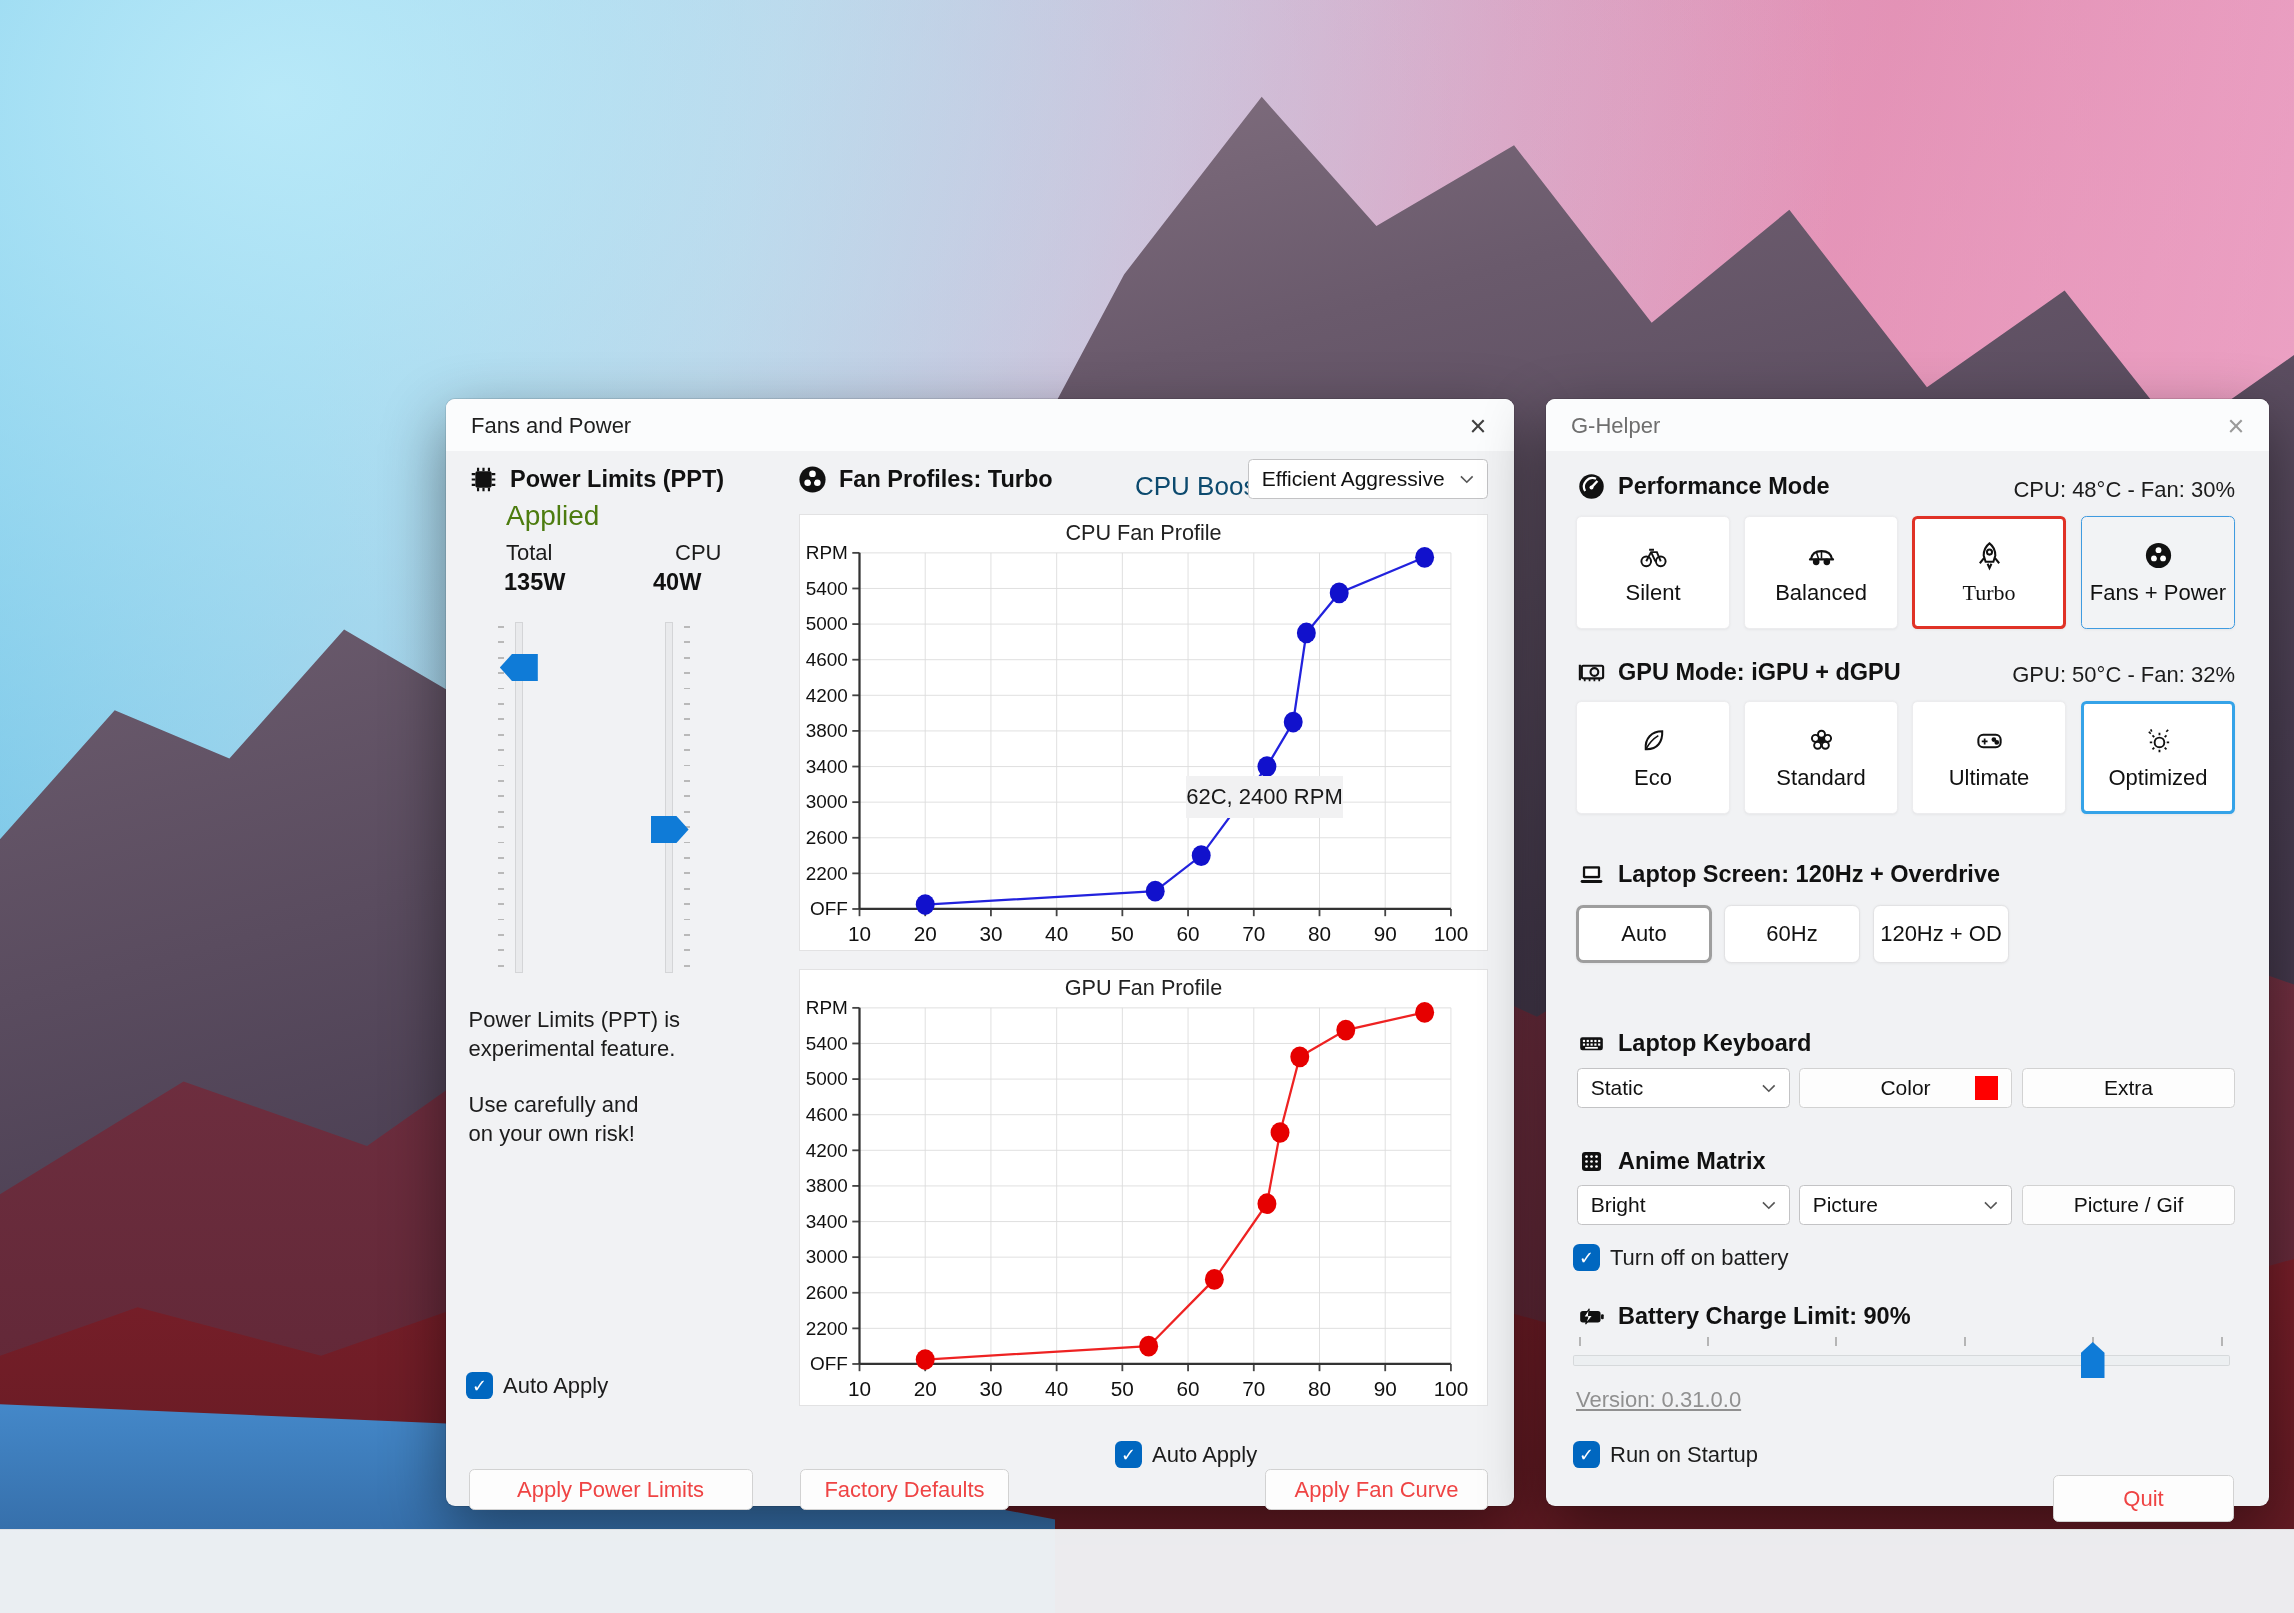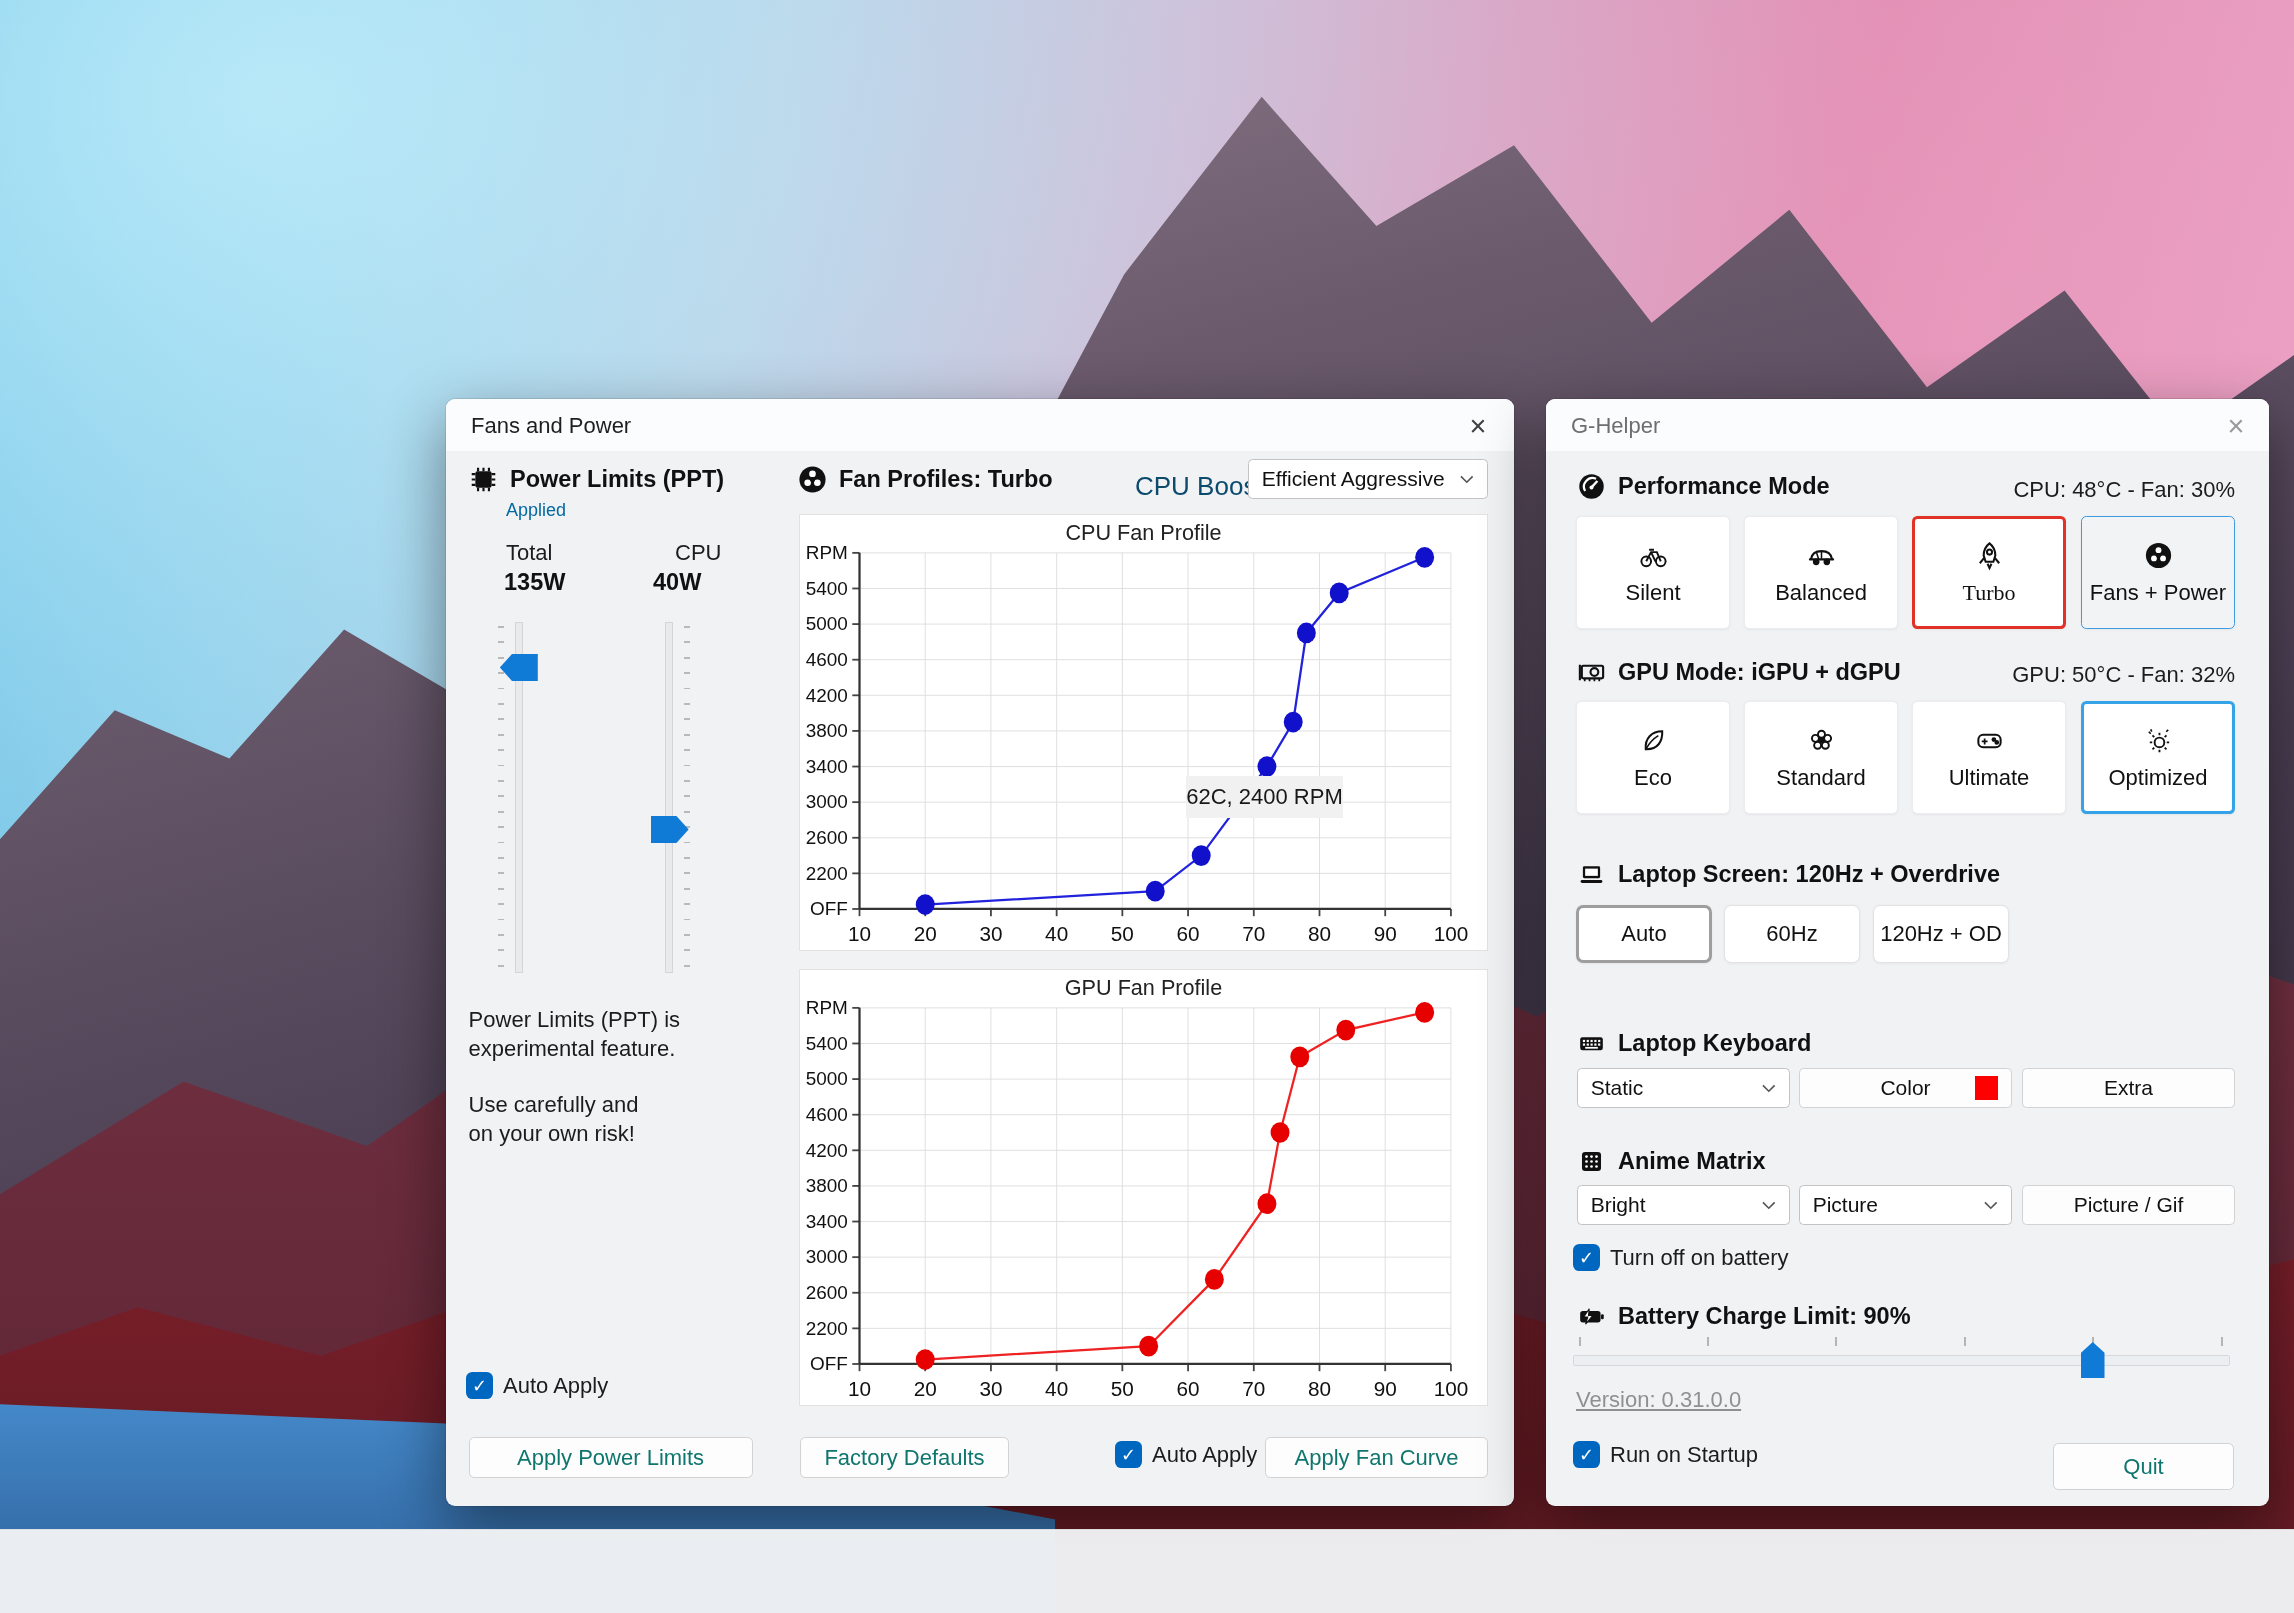--- a/index.html
+++ b/index.html
@@ -32,36 +32,36 @@
   .titlebar { position:absolute; left:0; top:0; right:0; height:52px; background:#fbfcfd; border-radius:9px 9px 0 0; }
   .win-title { position:absolute; left:25px; top:13.6px; font-size:22px; color:#3c3c3c; }
   .close-x { position:absolute; top:9px; width:42px; height:36px; text-align:center; font-size:29px; line-height:36px; color:#404040; cursor:default; }
   .close-x.gray { color:#9a9a9a; }
 
   .bold-hdr { font-size:23.5px; font-weight:bold; color:#111; display:inline-flex; align-items:center; gap:11px; }
   .icon-box { display:inline-flex; width:31px; height:31px; align-items:center; justify-content:center; }
 
   
   .abs { position:absolute; }
-  .blue-link { color:#0369a1; font-size:18px; }
+  .blue-link { color:#4d7c0f; font-size:28px; }
   .col-label { font-size:22px; color:#1c1c1c; }
   .col-value { font-size:23.5px; font-weight:bold; color:#111; }
 
   .vslider { position:absolute; width:43px; height:351px; }
   .vtrack { position:absolute; top:0; bottom:0; width:8.1px; background:#e9eaec; border:0.9px solid #d4d5d7; }
   .vticks { position:absolute; top:3.6px; bottom:3.6px; width:6.3px;
     background:repeating-linear-gradient(#b9b9b9 0 1.8px, transparent 1.8px 15.4px); }
   .vhandle { position:absolute; width:38px; height:27px; background:#0f7bd7; }
   .vhandle.left { clip-path:polygon(0 50%,32% 0,100% 0,100% 100%,32% 100%); }
   .vhandle.right { clip-path:polygon(100% 50%,68% 0,0 0,0 100%,68% 100%); }
 
   .note-line { position:absolute; font-size:22px; color:#1c1c1c; }
 
   .btn { position:absolute; background:#fdfdfd; border:0.9px solid #d2d2d2; border-radius:5.4px;
-    font-size:22px; color:#0f766e; display:flex; align-items:center; justify-content:center; }
+    font-size:22px; color:#ef4444; display:flex; align-items:center; justify-content:center;margin-top:32px; }
   .chk-row { position:absolute; display:flex; align-items:center; gap:10px; }
   .chk { width:27px; height:27px; background:#0067c0; border-radius:6.3px; color:#fff;
     display:flex; align-items:center; justify-content:center; font-size:18px; }
   .chk-label { font-size:22px; color:#1c1c1c; }
 
   .chart-panel { position:absolute; width:689px; height:437px; background:#fff; border:0.9px solid #e2e2e3; }
   .chart-panel svg { position:absolute; inset:0; }
   .chart-tooltip { position:absolute; left:386px; top:261px; width:157px; height:42px; background:#f1f1f2;
     font-size:22px; color:#181818; display:flex; align-items:center; justify-content:center; }
 

